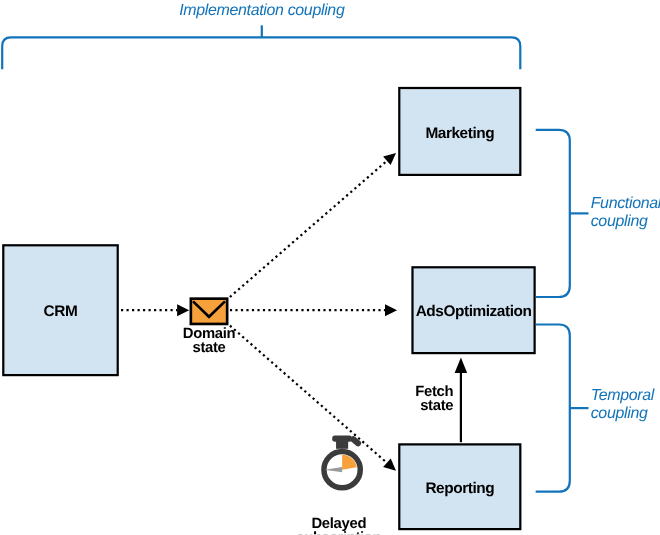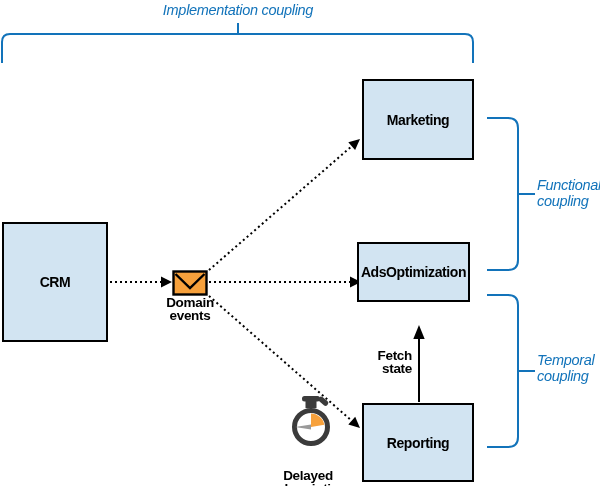--- a/index.html
+++ b/index.html
@@ -35,21 +35,21 @@
     line-height:13px;letter-spacing:-0.3px;
   }
   #impl-label{left:138px;top:2px;width:200px;text-align:center;}
   #func-label{left:537px;top:177px;width:66px;}
   #temp-label{left:537px;top:352px;width:66px;}
   #domain-label{left:160px;top:296px;width:60px;text-align:center;}
   #fetch-label{left:369px;top:349px;width:43px;text-align:right;}
   #delayed-label{left:261px;top:469px;width:94px;text-align:center;}
   #crm-box{left:2px;top:222px;width:106px;height:120px;}
   #marketing-box{left:362px;top:79px;width:112px;height:81px;}
-  #ads-box{left:357px;top:242px;width:113px;height:60px;}
+  #ads-box{left:374px;top:242px;width:113px;height:80px;}
   #reporting-box{left:362px;top:403px;width:112px;height:79px;}
 </style>
 </head>
 <body>
 
 <div class="canvas">
 
   <svg class="layer" viewBox="0 0 600 486">
 
     <g>
@@ -117,16 +117,16 @@
     <span class="node-label">AdsOptimization</span>
   </div>
   <div class="node" id="reporting-box">
     <span class="node-label">Reporting</span>
   </div>
 
   <div class="blue-label" id="impl-label">Implementation coupling</div>
   <div class="blue-label" id="func-label">Functional coupling</div>
   <div class="blue-label" id="temp-label">Temporal coupling</div>
 
-  <div class="black-label" id="domain-label">Domain events</div>
+  <div class="black-label" id="domain-label">Domain state</div>
   <div class="black-label" id="fetch-label">Fetch state</div>
   <div class="black-label" id="delayed-label">Delayed subscription</div>
 </div>
 
 </body></html>

